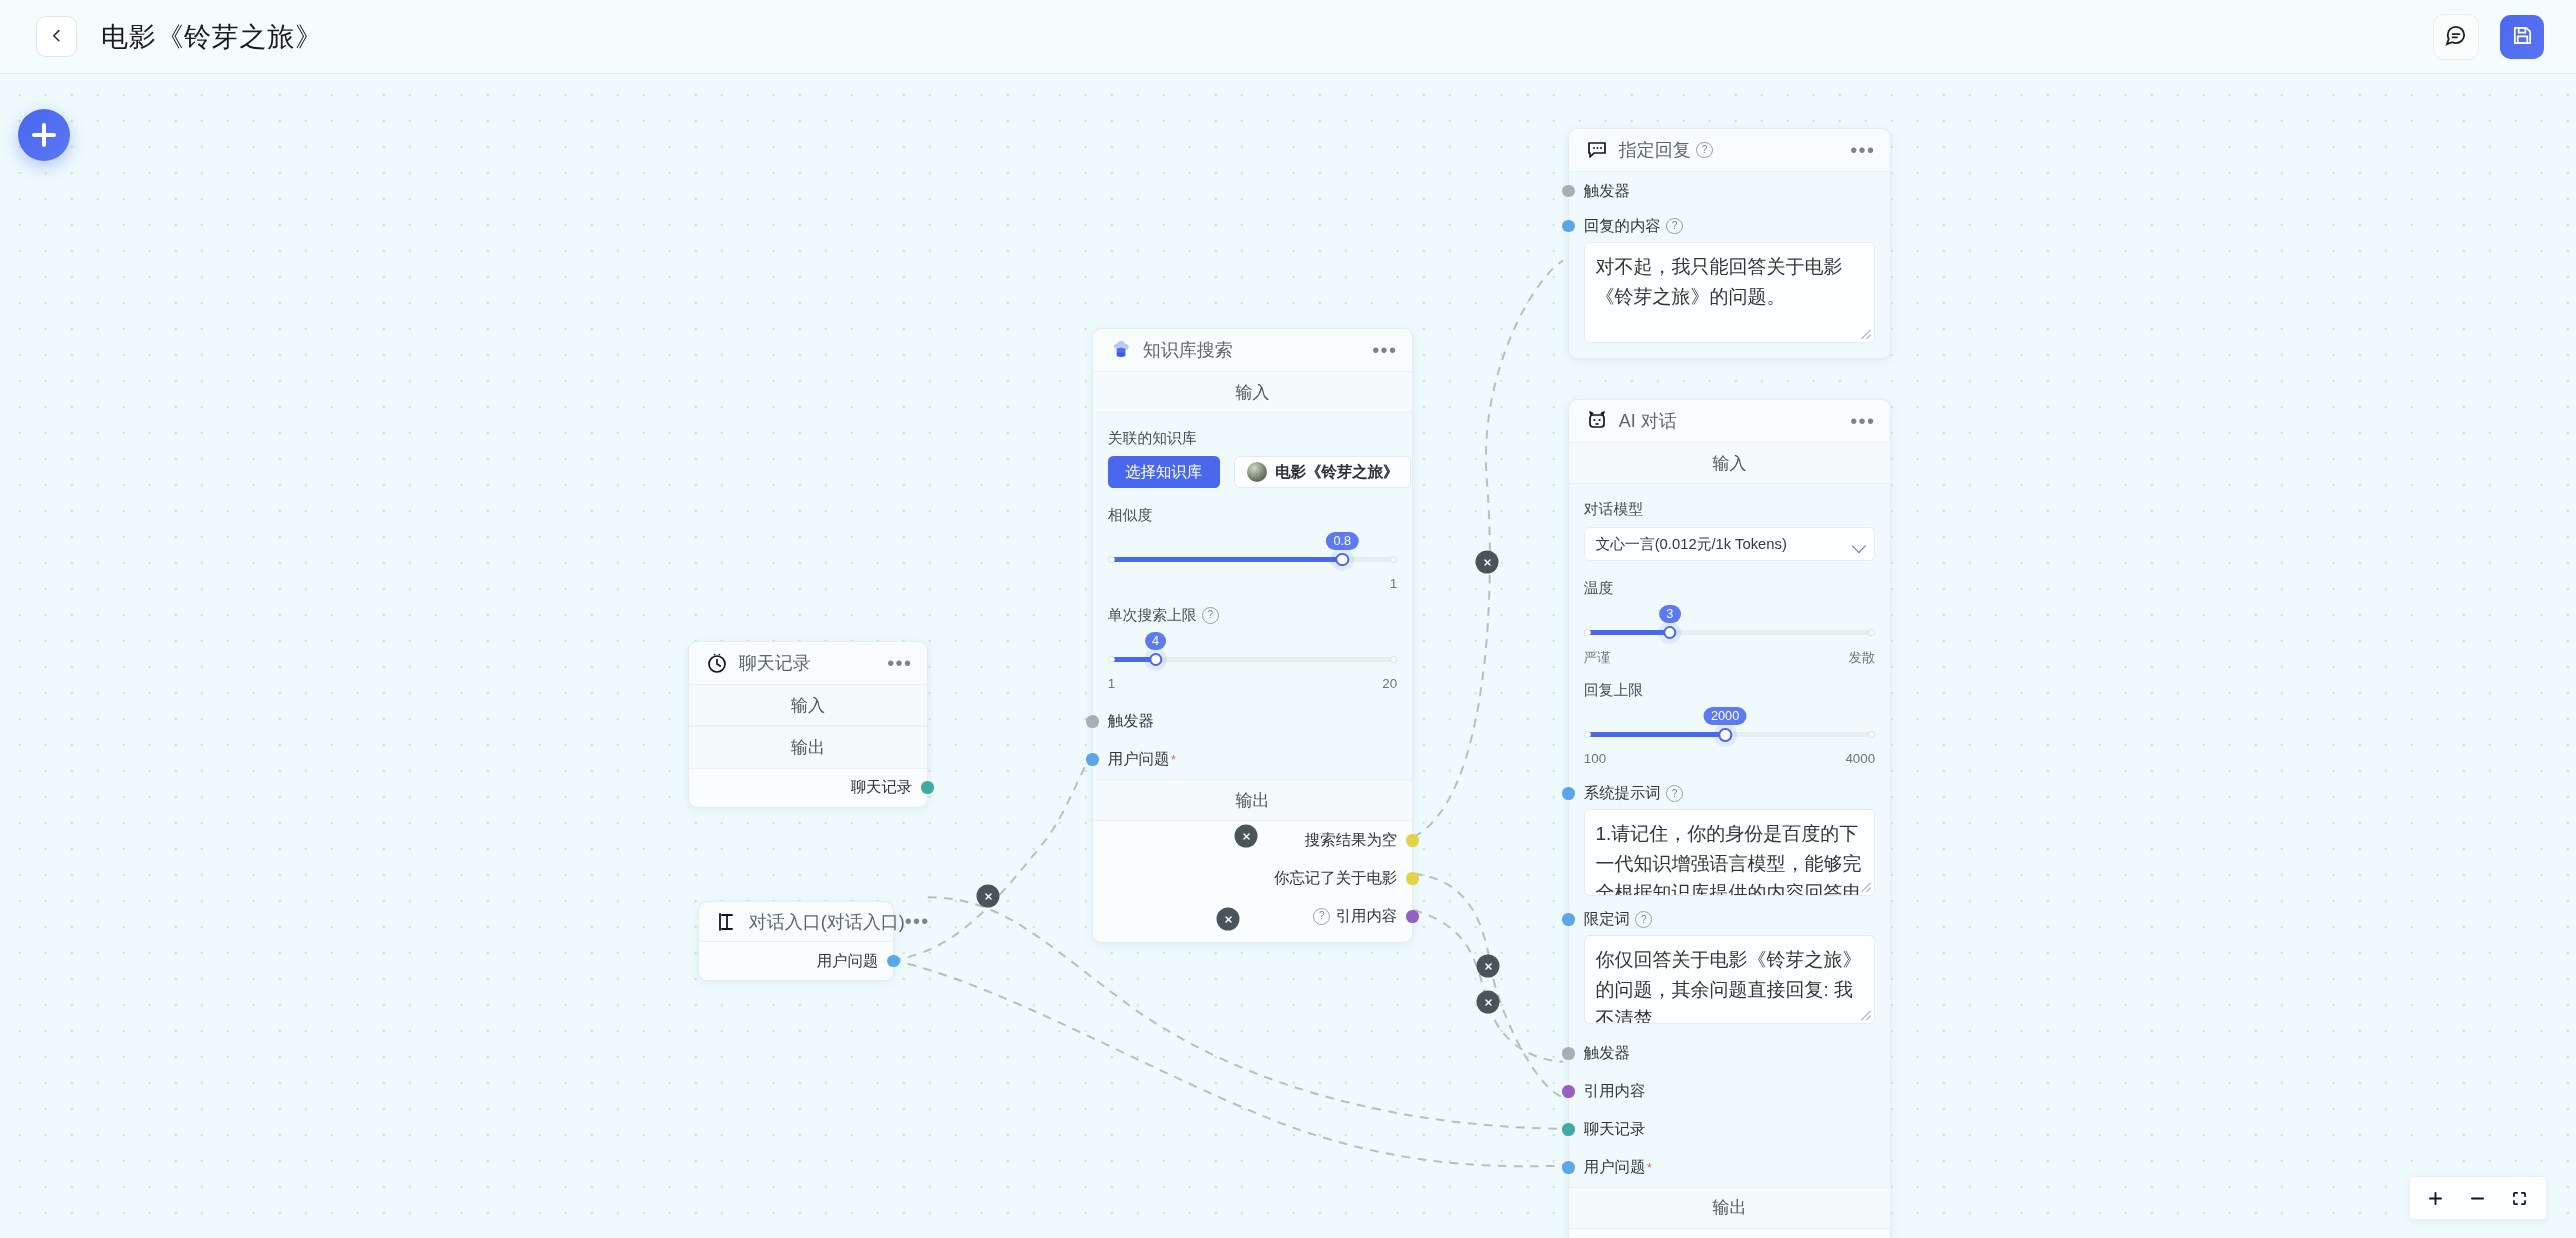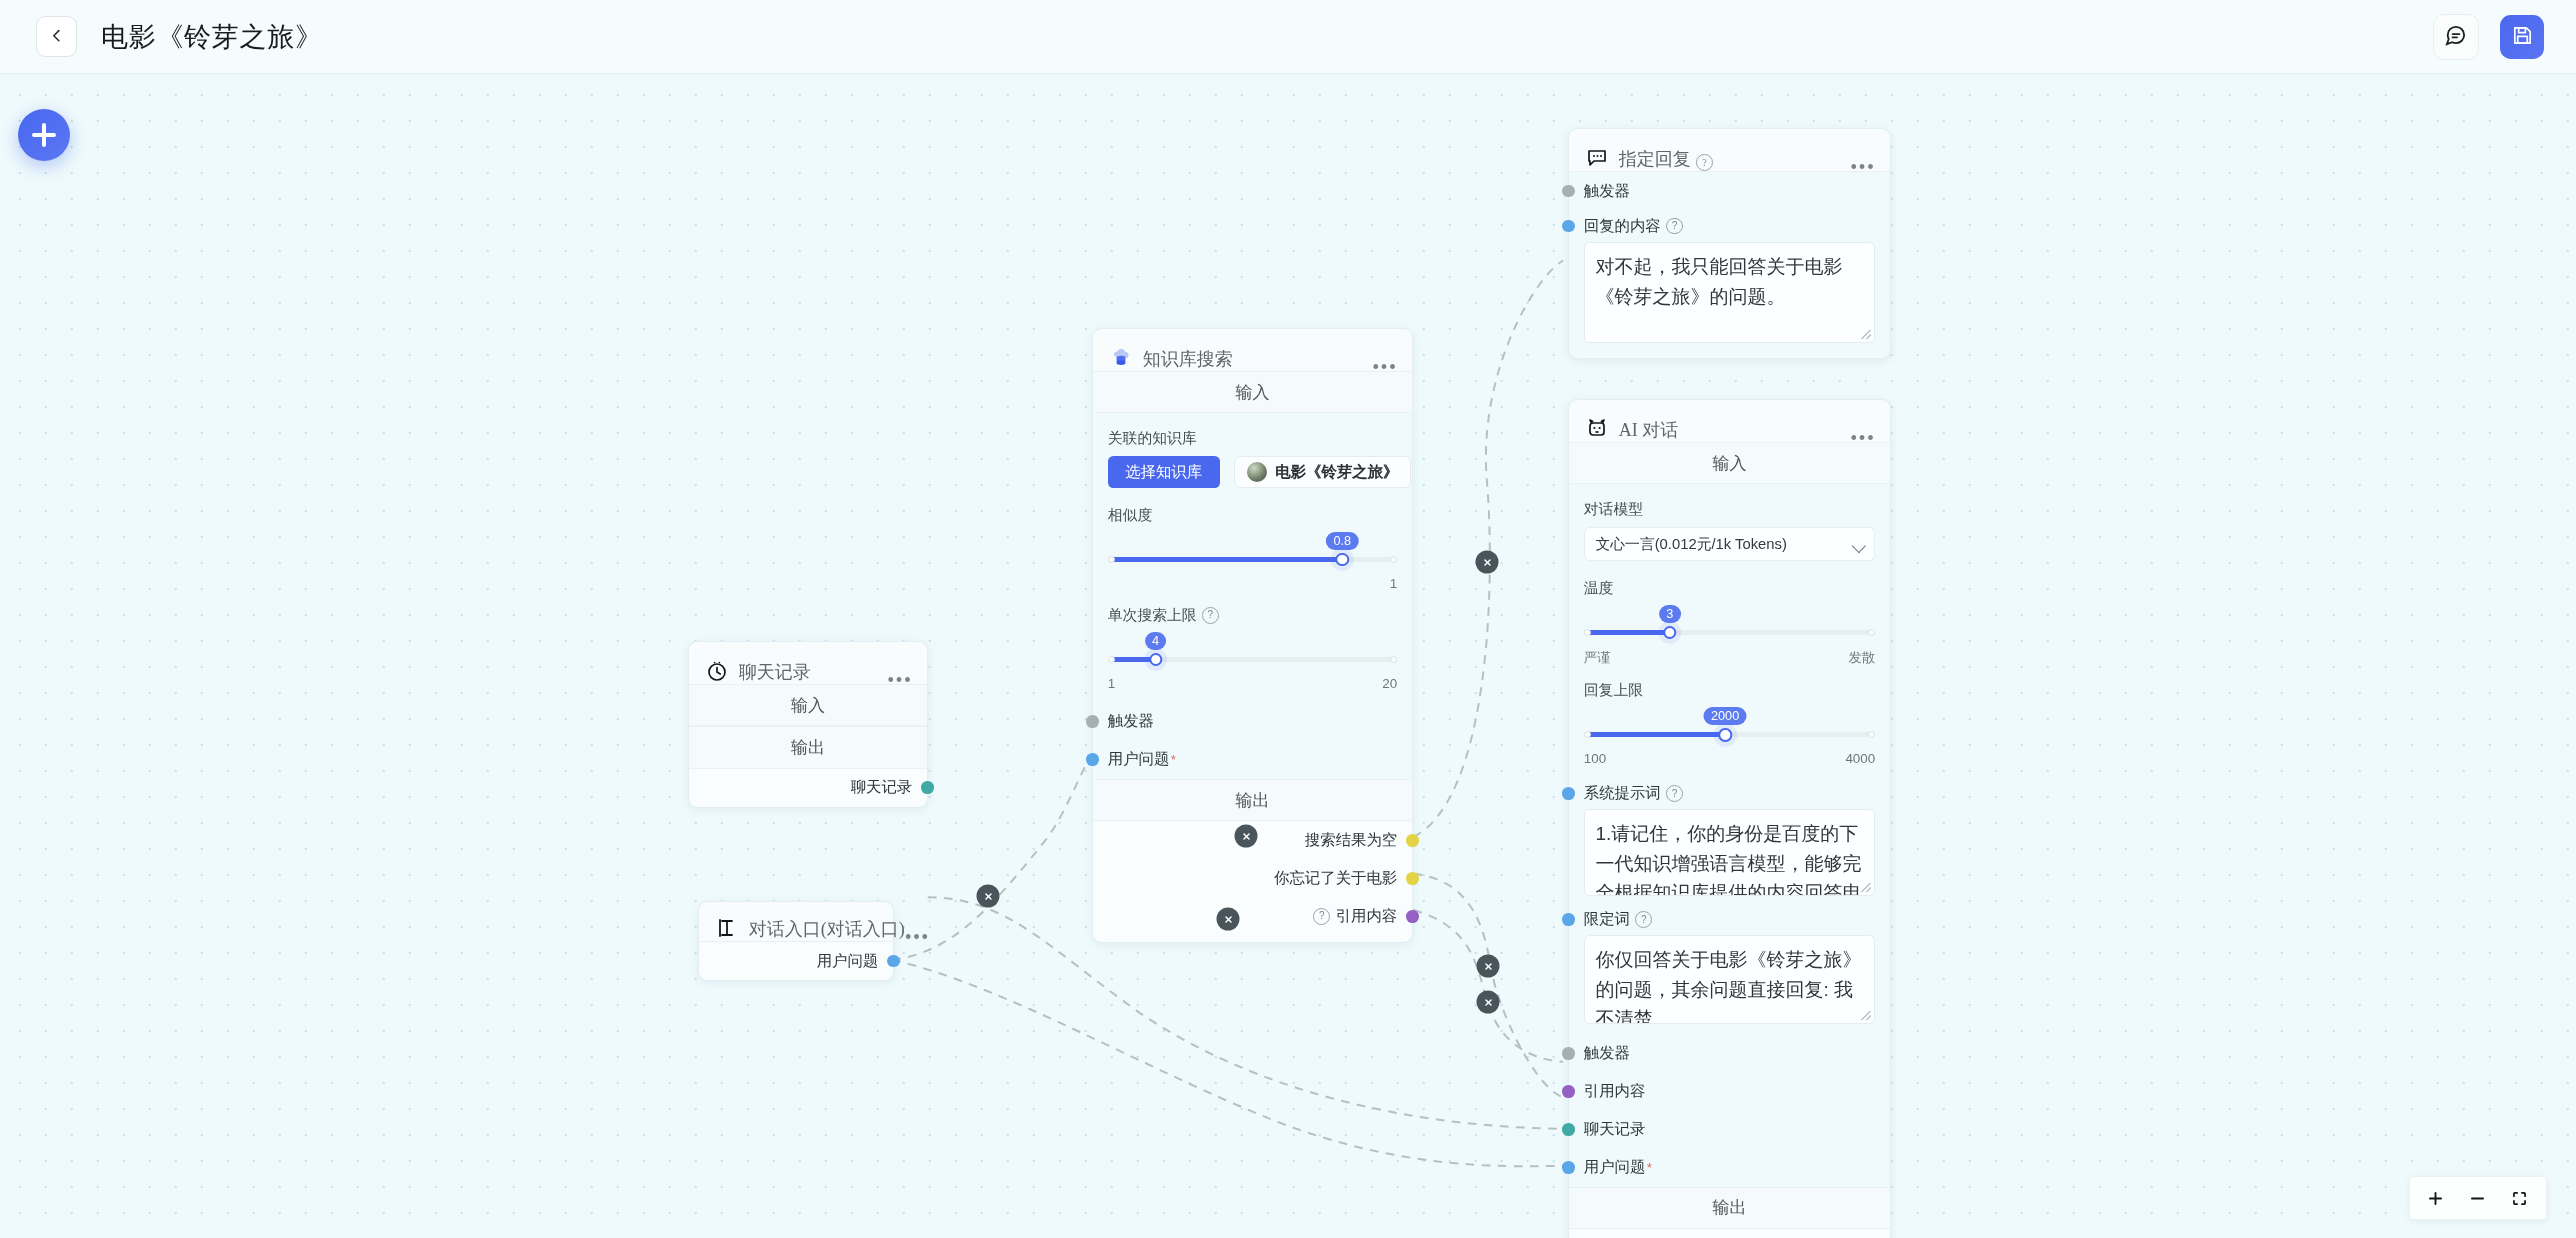--- a/index.html
+++ b/index.html
@@ -53,22 +53,22 @@
   .add-fab:before,.add-fab:after{content:"";position:absolute;background:#fff;border-radius:2px;}
   .add-fab:before{width:24px;height:4.7px;}
   .add-fab:after{width:4.7px;height:24px;}
 
   
   .node{
     position:absolute;background:#f3fbfd;border:0.7px solid #e3eef1;border-radius:9.4px;
     box-shadow:0 2px 9.4px rgba(120,160,175,.14);box-sizing:border-box;z-index:10;
   }
   .node-head{
-    display:flex;align-items:flex-end;height:42px;padding:0 14.8px;
-    border-bottom:0.7px solid #e8f1f3;background:#f8fcfd;border-radius:9.4px 9.4px 0 0;font-family:Liberation Serif, serif;
+    display:flex;align-items:center;height:42px;padding:0 14.8px;
+    border-bottom:0.7px solid #e8f1f3;background:#f8fcfd;border-radius:9.4px 9.4px 0 0;
   }
   .node-icon{width:25.5px;height:25.5px;flex:0 0 auto;display:flex;align-items:center;justify-content:center;}
   .node-icon svg{width:24px;height:24px;}
   .node-title{font-size:18px;color:#5d6668;margin-left:9.4px;white-space:nowrap;}
   .qmark{
     display:inline-flex;align-items:center;justify-content:center;
     width:14.8px;height:14.8px;border:1.1px solid #9aa4a7;border-radius:50%;
     font-size:10px;color:#7e898c;margin-left:5.4px;flex:0 0 auto;line-height:1;
   }
   .dots{margin-left:auto;color:#7b8486;font-size:20px;letter-spacing:1.3px;line-height:6.7px;cursor:pointer;}

